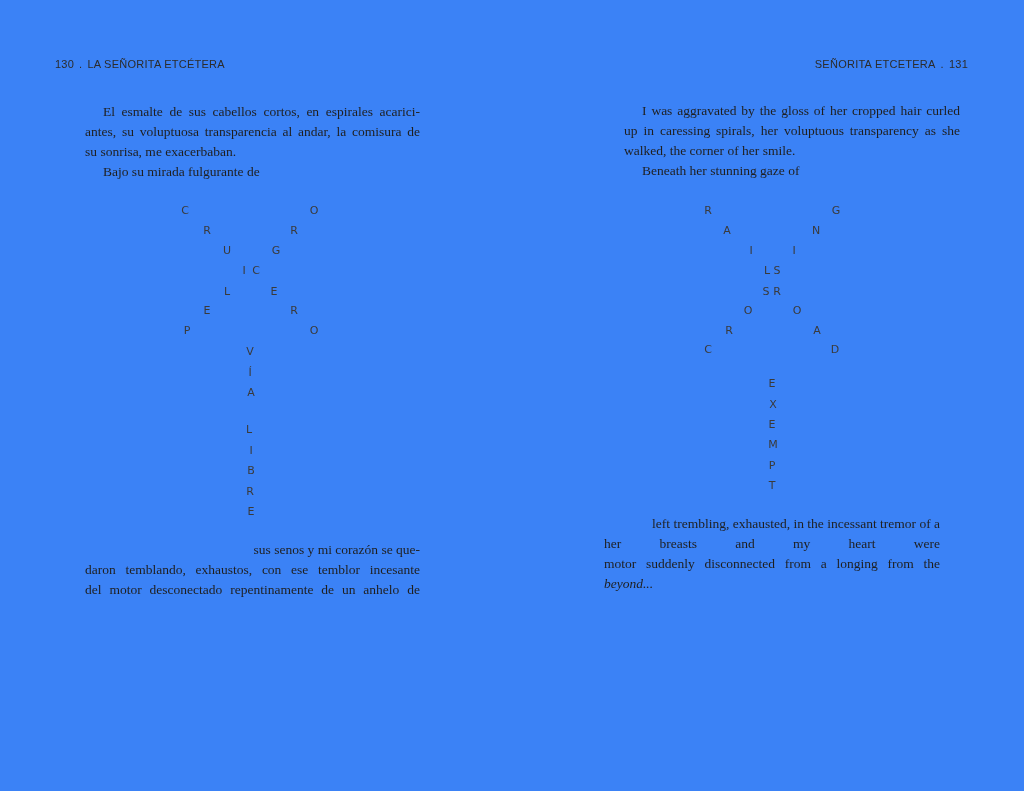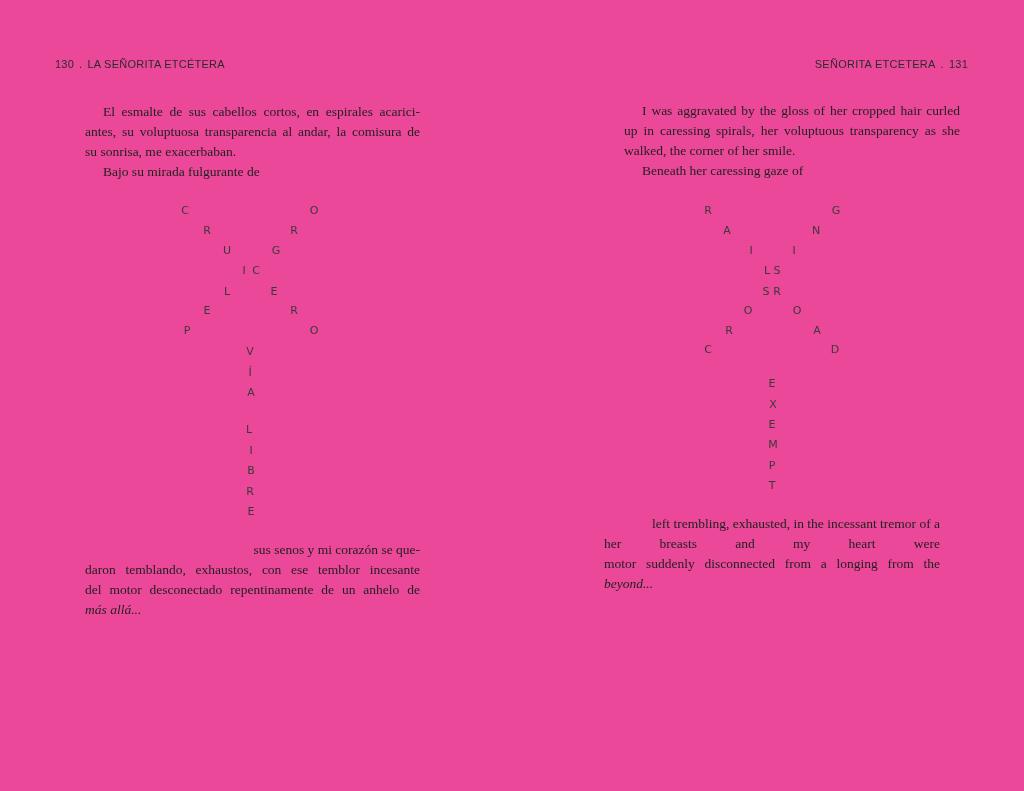--- a/index.html
+++ b/index.html
@@ -1,17 +1,17 @@
 <!DOCTYPE html>
 <html><head>
 <meta charset="utf-8">
 <style>
   html,body { margin:0; padding:0; background:#ffffff; }
   .spread {
-    position:relative; width:1024px; height:791px; background:#ec4899;
+    position:relative; width:1024px; height:791px; background:#3b82f6;
     font-family:"Liberation Serif", serif; color:#1f1f1f; overflow:hidden;
   }
   
   .running-head {
     position:absolute; top:58px; white-space:nowrap;
     font-family:"Liberation Sans", sans-serif; font-size:11px;
     letter-spacing:0.25px; color:#2b2b2b;
   }
   .rh-left  { left:55px; }
   .rh-right { right:56px; }
@@ -86,29 +86,28 @@
       <span class="cl" style="left: 251px; top: 470px;">B</span>
       <span class="cl" style="left: 250px; top: 491px;">R</span>
       <span class="cl" style="left: 251px; top: 511px;">E</span>
     </div>
 
   <section class="text-block close-block pl-close">
 
   <div class="tline">sus senos y mi corazón se que-</div>
       <div class="tline">daron temblando, exhaustos, con ese temblor incesante</div>
       <div class="tline">del motor desconectado repentinamente de un anhelo de</div>
-      <div class="tline">más allá...</div>
     </section>
 
   <section class="text-block para-open pr-para">
 
   <div class="tline">I was aggravated by the gloss of her cropped hair curled</div>
       <div class="tline">up in caressing spirals, her voluptuous transparency as she</div>
       <div class="tline">walked, the corner of her smile.</div>
-      <div class="tline">Beneath her caressing gaze of</div>
+      <div class="tline">Beneath her stunning gaze of</div>
     </section>
 
   <div class="calligram-layer">
 
   <span class="cl" style="left: 708px; top: 210px;">R</span>
       <span class="cl" style="left: 836px; top: 210px;">G</span>
       <span class="cl" style="left: 727px; top: 230px;">A</span>
       <span class="cl" style="left: 816px; top: 230px;">N</span>
       <span class="cl" style="left: 751px; top: 250px;">I</span>
       <span class="cl" style="left: 794px; top: 250px;">I</span>

